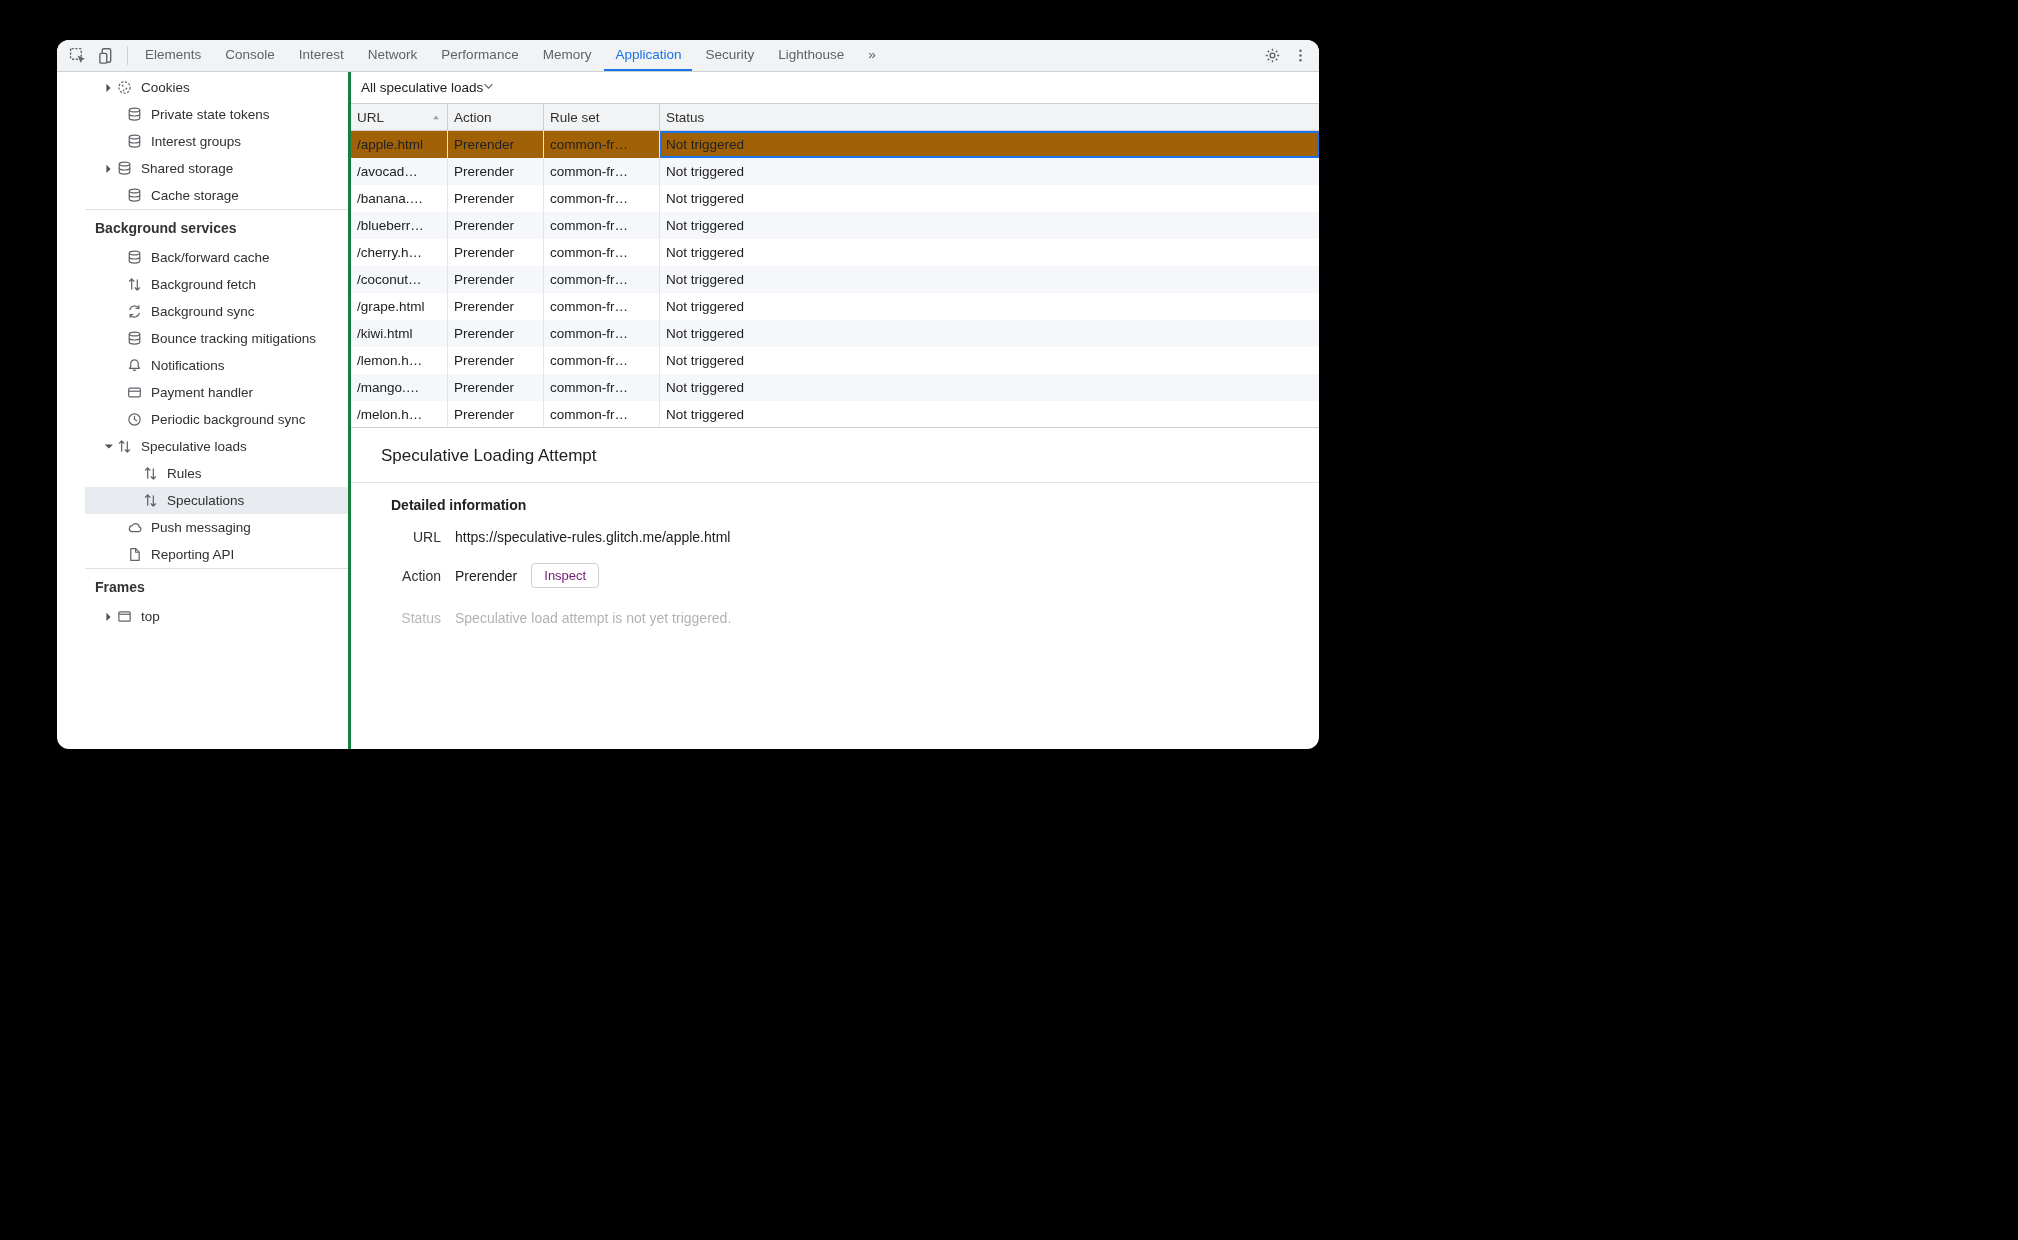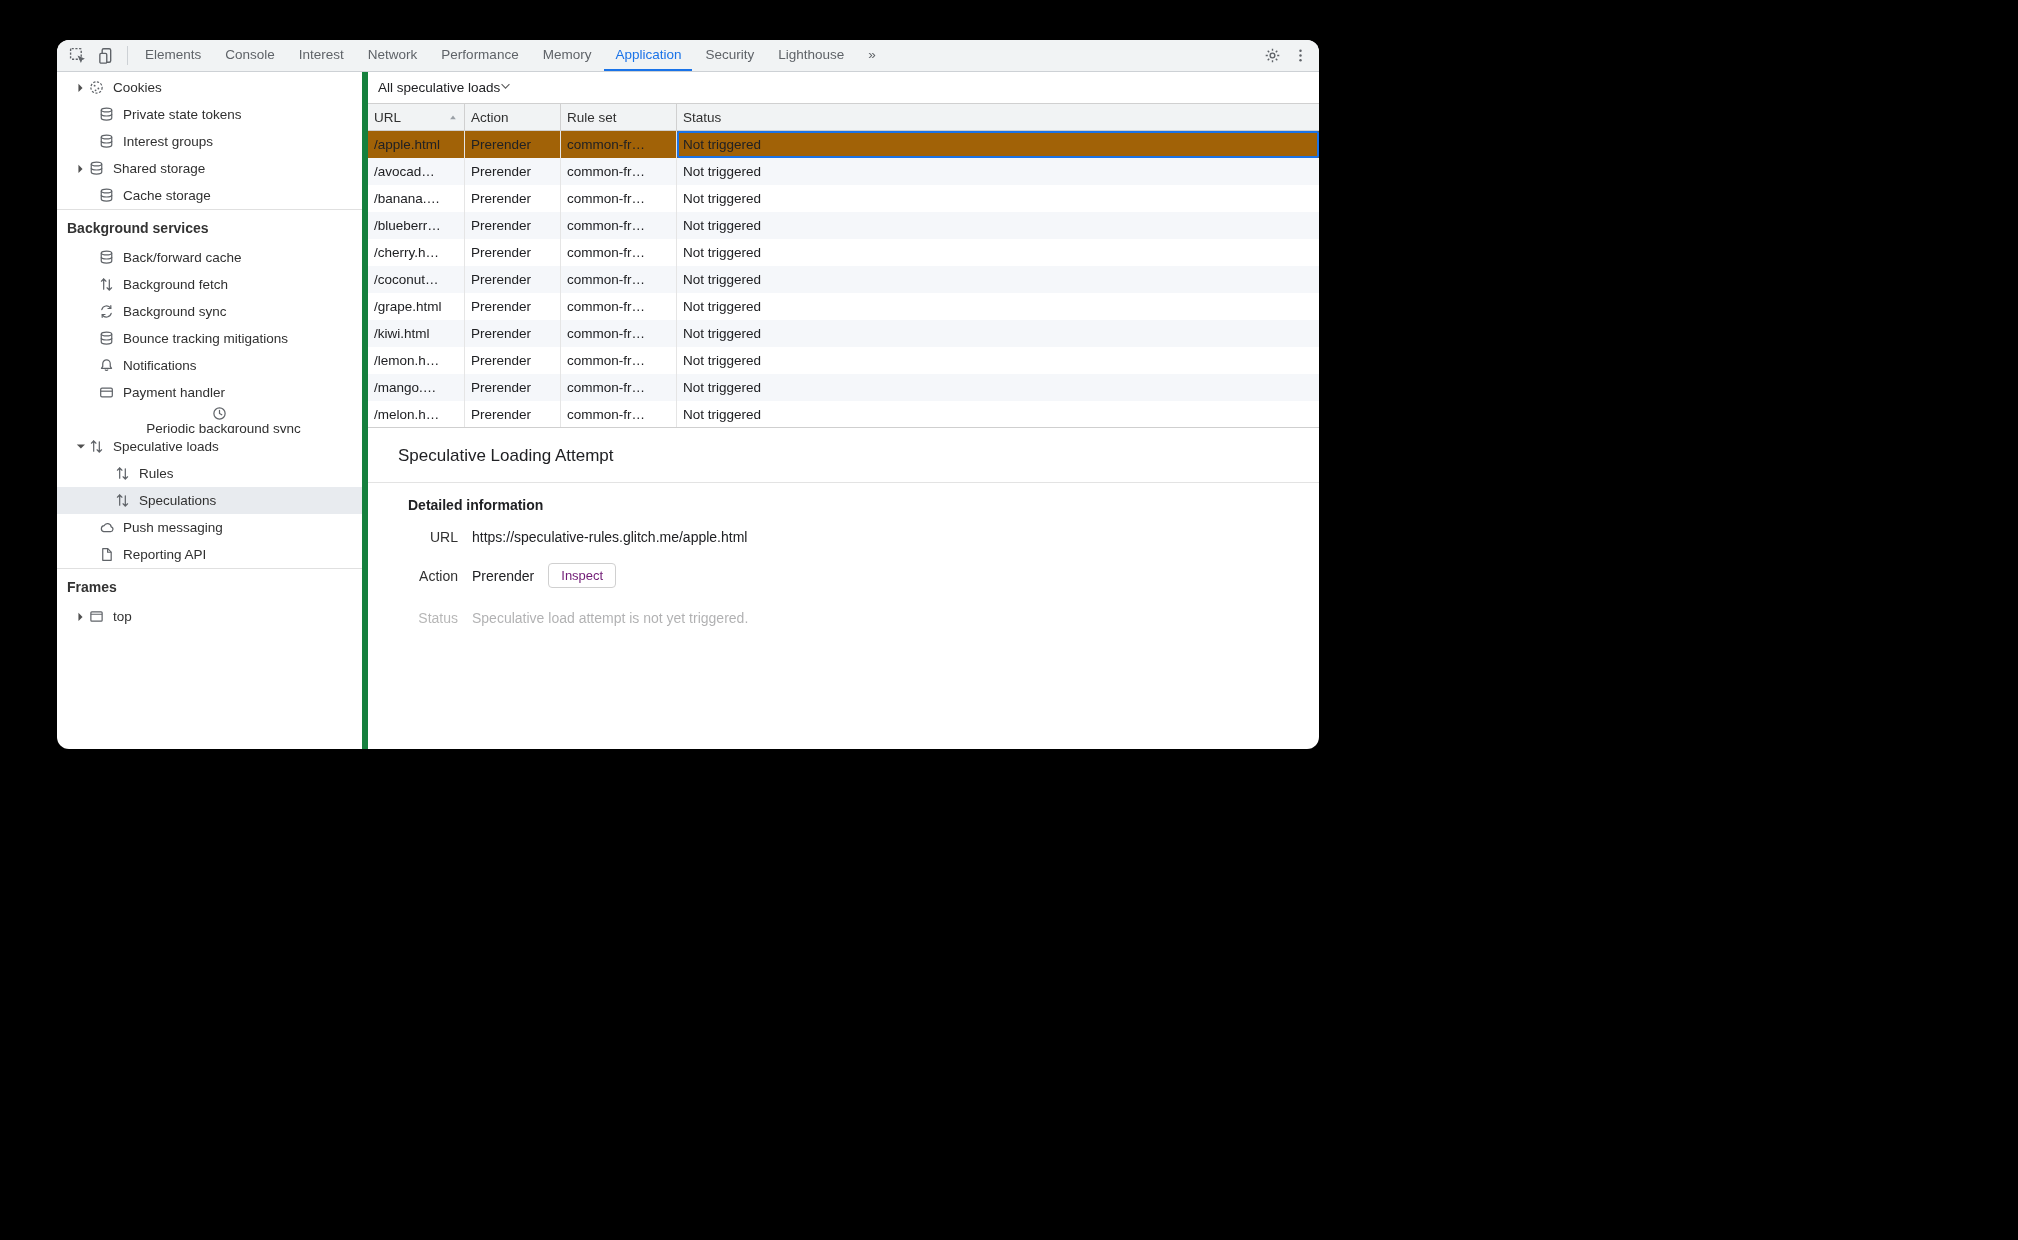--- a/index.html
+++ b/index.html
@@ -54,26 +54,26 @@
     color:#5f6368; font-size:13.5px;
     cursor:default;
     border-bottom:2px solid transparent;
   }
   .tab.active { color:#1a73e8; border-bottom-color:#1a73e8; }
   .tabbar .spacer { flex:1; }
   .tabbar .right-ico { width:26px; display:flex; align-items:center; justify-content:center; color:#5f6368; }
 
   .body { flex:1; display:flex; overflow:hidden; }
   .sidebar {
-    width:311px;
-    border-right:6px solid #15803d;
+    width:266px;
+    border-right:3px solid #15803d;
     font-size:13.5px;
     color:#303030;
     overflow:hidden;
-    display:flex; flex-direction:column;
+    display:flex; flex-direction:column;margin-left:28px;
   }
   .tree { padding-top:2px; }
   .tree-row {
     display:flex; align-items:center;
     height:27px;
     white-space:nowrap;
     overflow:hidden;
   }
   .tree-row.selected { background:#e8ebef; }
   .tree-row .arrow {
@@ -346,21 +346,21 @@
           </div>
           <div class="tree-row" style="padding-left: 28px;">
             <span class="arrow"></span>
             <span class="ico">
               <svg viewBox="0 0 16 16">
                 <use href="#i-card"></use>
               </svg>
             </span>
             <span>Payment handler</span>
           </div>
-          <div class="tree-row" style="padding-left: 28px; flex-direction: column;">
+          <div class="tree-row" style="padding-left: 28px;">
             <span class="arrow"></span>
             <span class="ico">
               <svg viewBox="0 0 16 16">
                 <use href="#i-clock"></use>
               </svg>
             </span>
             <span>Periodic background sync</span>
           </div>
           <div class="tree-row" style="padding-left: 18px;">
             <span class="arrow">

